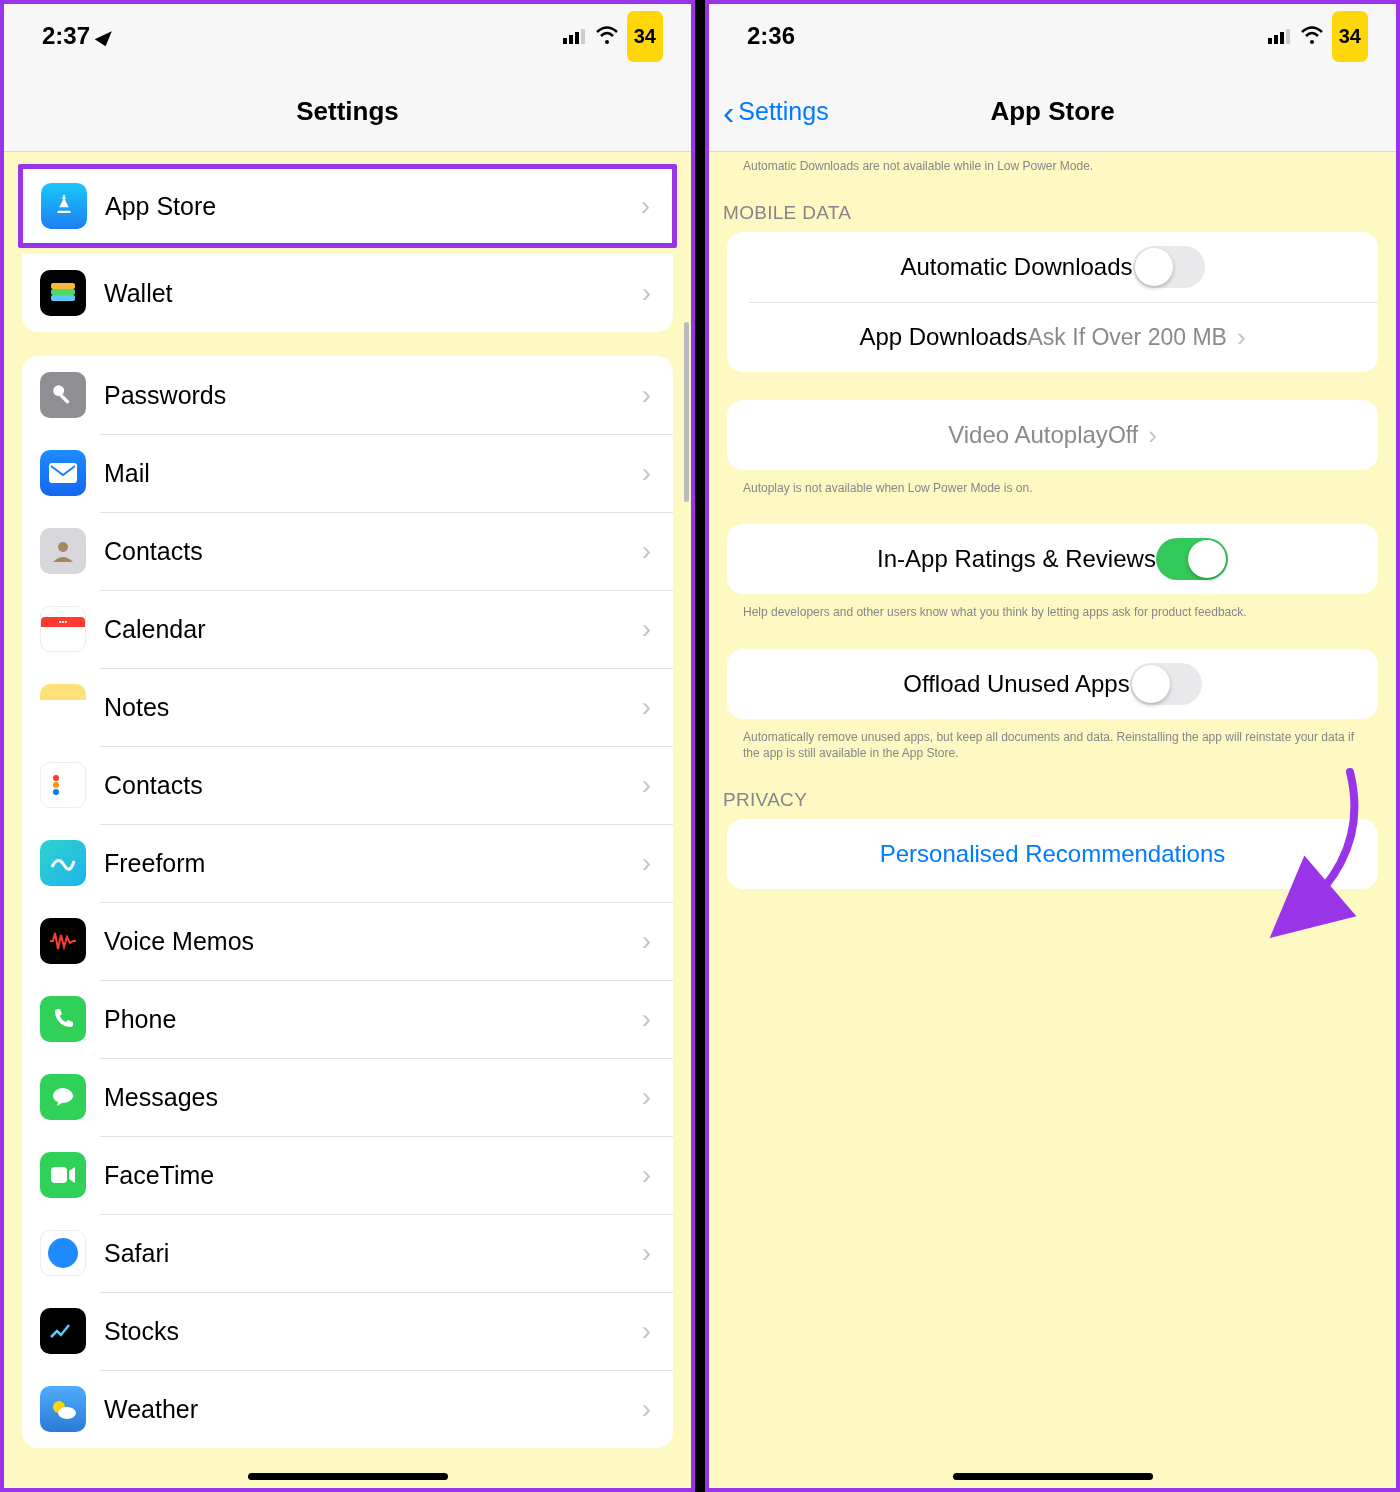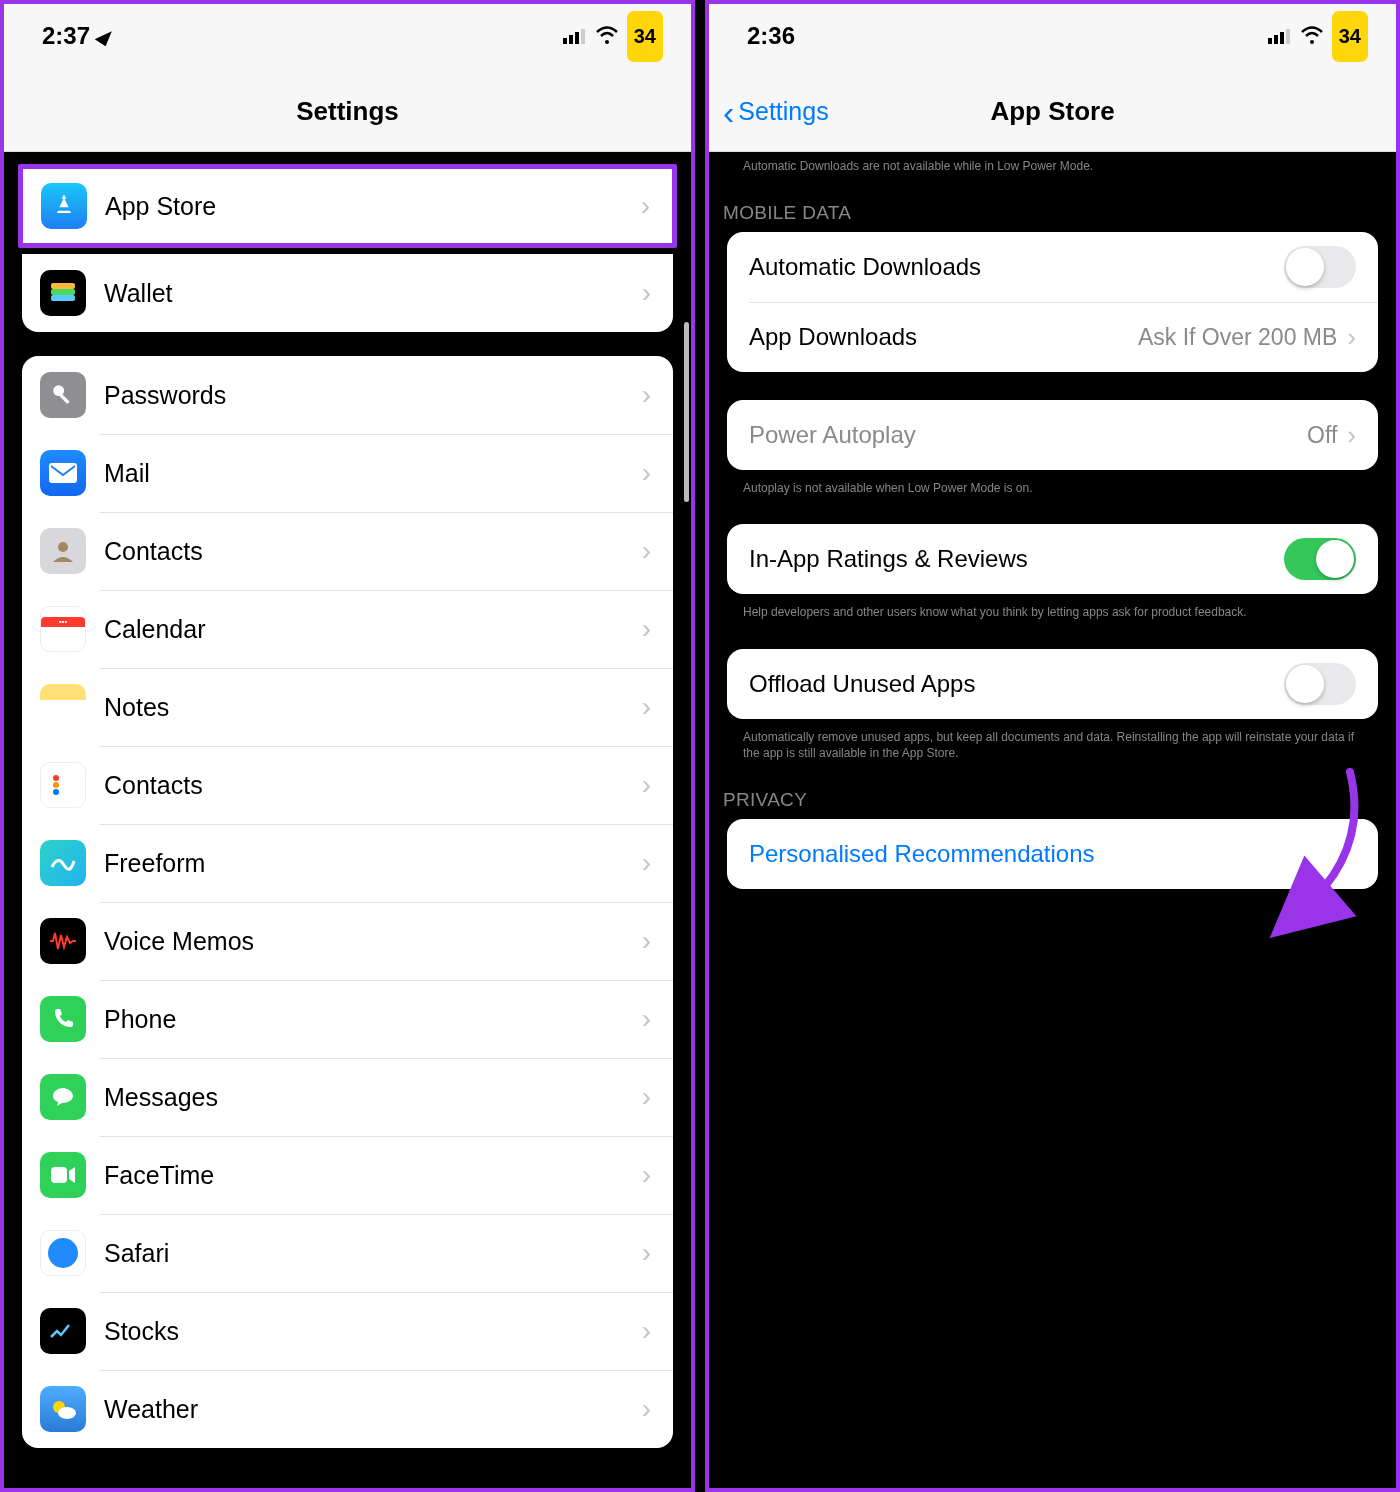--- a/index.html
+++ b/index.html
@@ -6,21 +6,21 @@
   body {
     font-family: -apple-system, "Helvetica Neue", Arial, sans-serif;
     background: #fff;
     width: 1400px;
     height: 1492px;
     display: flex;
     position: relative;
   }
   .phone {
     flex: 1;
-    background: #000000;
+    background: #fef9c3;
     display: flex;
     flex-direction: column;
     position: relative;
     overflow: hidden;
   }
   .divider-vert {
     width: 10px;
     background: #000;
   }
   
@@ -184,21 +184,21 @@
   }
   .cell-group {
     margin: 0 22px;
     background:#fff;
     border-radius:16px;
     overflow:hidden;
   }
   .cell {
     display:flex;
     align-items:center;
-    justify-content:space-between;
+    justify-content:center;
     min-height:70px;
     padding:0 22px;
     position:relative;
   }
   .cell + .cell::before {
     content:"";
     position:absolute;
     left:22px; right:0; top:0; height:1px;
     background:#e3e3e6;
   }
@@ -493,21 +493,21 @@
         <div class="value">
           <span>Ask If Over 200 MB</span>
           <span class="chev">›</span>
         </div>
       </div>
     </div>
 
     <div style="height:28px"></div>
     <div class="cell-group">
       <div class="cell">
-        <div class="cell-label dim">Power Autoplay</div>
+        <div class="cell-label dim">Video Autoplay</div>
         <div class="value">
           <span>Off</span>
           <span class="chev">›</span>
         </div>
       </div>
     </div>
     <div class="footer-text">Autoplay is not available when Low Power Mode is on.</div>
 
     <div style="height:28px"></div>
     <div class="cell-group">

